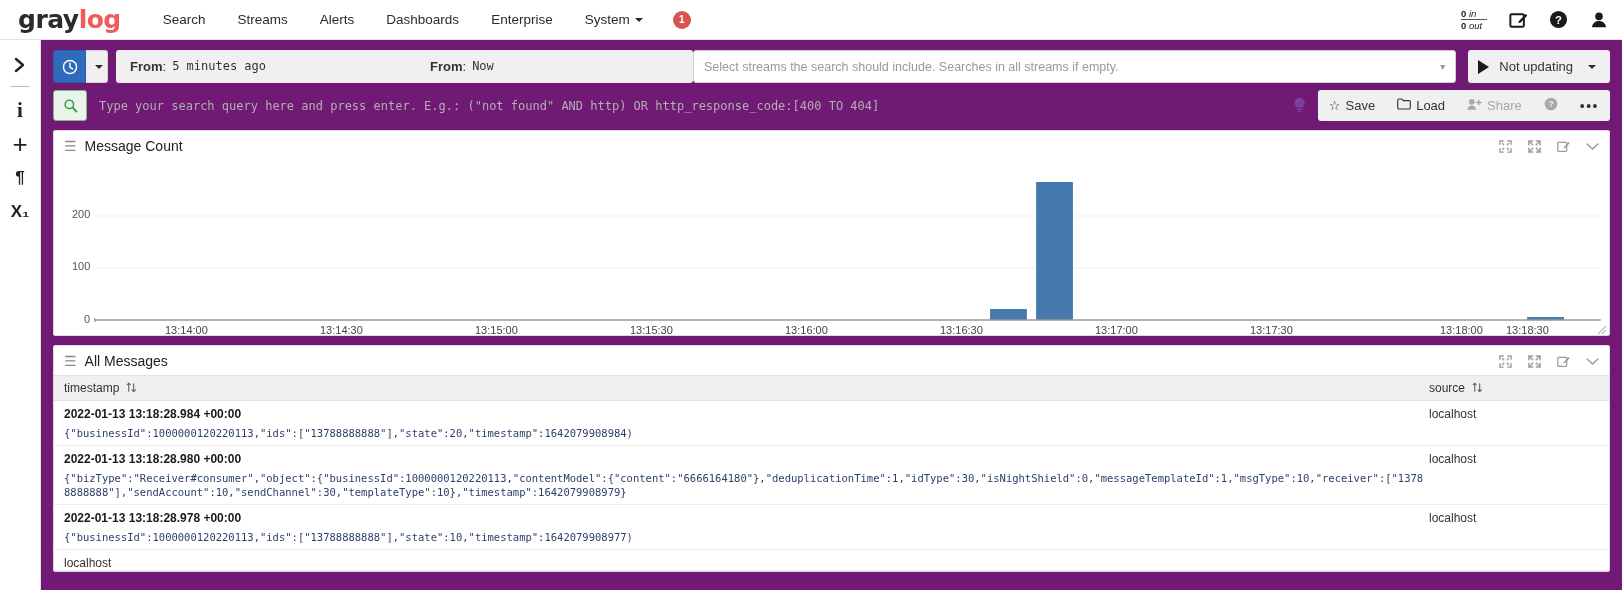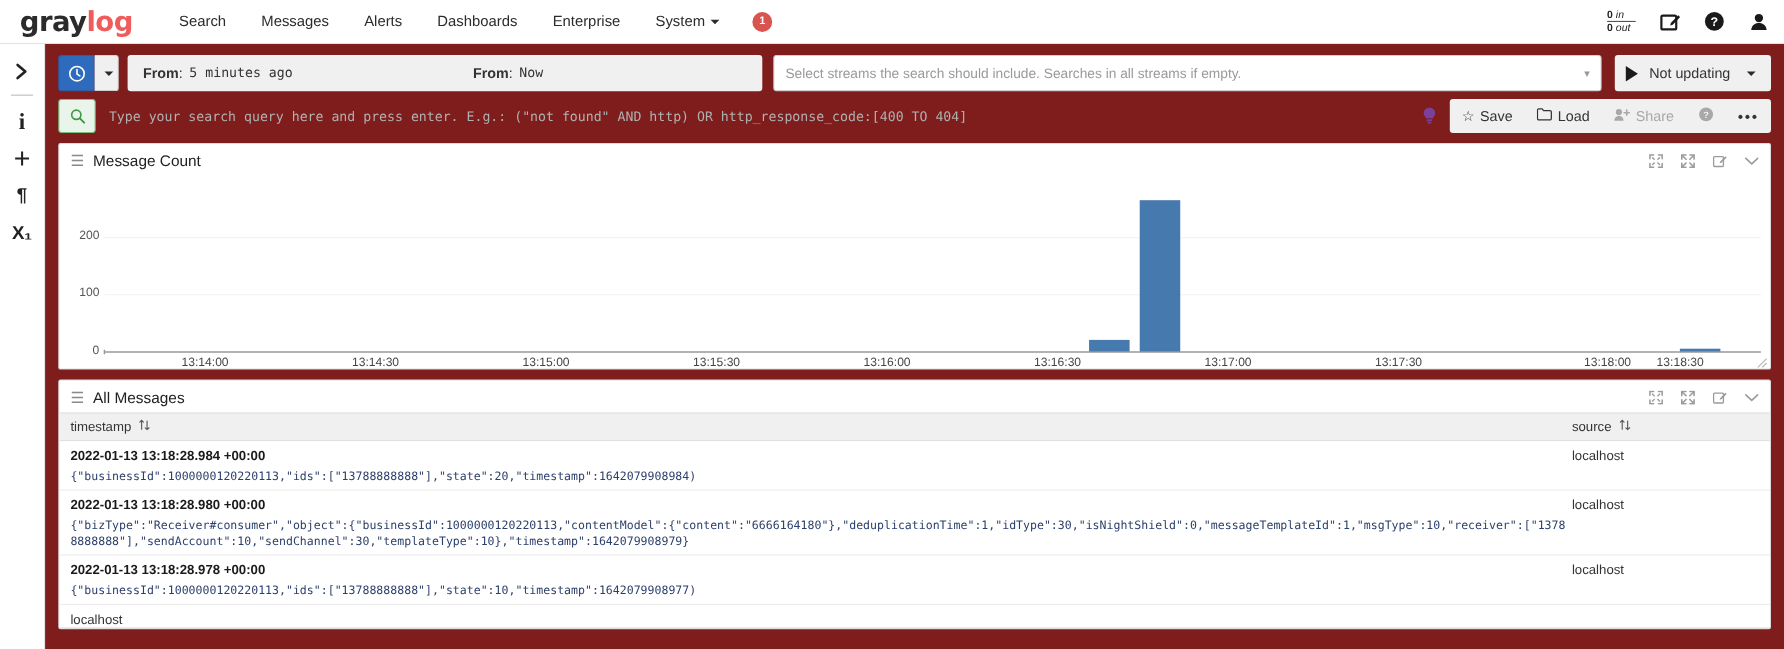--- a/index.html
+++ b/index.html
@@ -113,21 +113,21 @@
   }
   .rail-btn.plus { font-size: 26px; font-weight: 300; }
   .rail-btn.info { font-family: "Liberation Serif", serif; font-size: 21px; }
   .rail-btn.pilcrow { font-size: 17px; }
   .rail-btn.sub { font-size: 17px; }
 
   .content {
     flex: 1;
     min-width: 0;
     padding: 10px 12px 0 12px;
-    background: #7f1d1d;
+    background: #701a75;
     overflow: hidden;
   }
 
   
   .search-row-1 {
     display: flex;
     align-items: stretch;
     height: 33px;
     margin-bottom: 7px;
     gap: 0;
@@ -170,21 +170,20 @@
     gap: 0;
     cursor: pointer;
   }
   .tr-display .lbl { font-weight: bold; }
   .tr-display .val { font-family: "DejaVu Sans Mono", monospace; font-size: 12px; margin-left: 6px; }
   .tr-from { display: flex; width: 300px; }
   .tr-until { display: flex; }
 
   .stream-select {
     flex: 1;
-    margin-left: 10px;
     border: 1px solid #cfcfcf;
     border-radius: 3px;
     background: #fff;
     display: flex;
     align-items: center;
     padding: 0 10px;
     font-size: 12.5px;
     color: #9a9a9a;
     position: relative;
     cursor: pointer;
@@ -350,21 +349,21 @@
 </style>
 </head>
 <body>
 
 <div class="navbar">
   <div class="brand">
     <span class="gray">gray</span><span class="log">log</span>
   </div>
   <div class="nav-links">
     <a class="nav-link">Search</a>
-    <a class="nav-link">Messages</a>
+    <a class="nav-link">Streams</a>
     <a class="nav-link">Alerts</a>
     <a class="nav-link">Dashboards</a>
     <a class="nav-link">Enterprise</a>
     <a class="nav-link"><span>System</span><span class="caret"></span></a>
     <span class="badge-count">1</span>
   </div>
   <div class="nav-right">
     <div class="throughput">
       <span class="sep"><span>0</span> <i>in</i></span>
       <span><span>0</span> <i>out</i></span>

